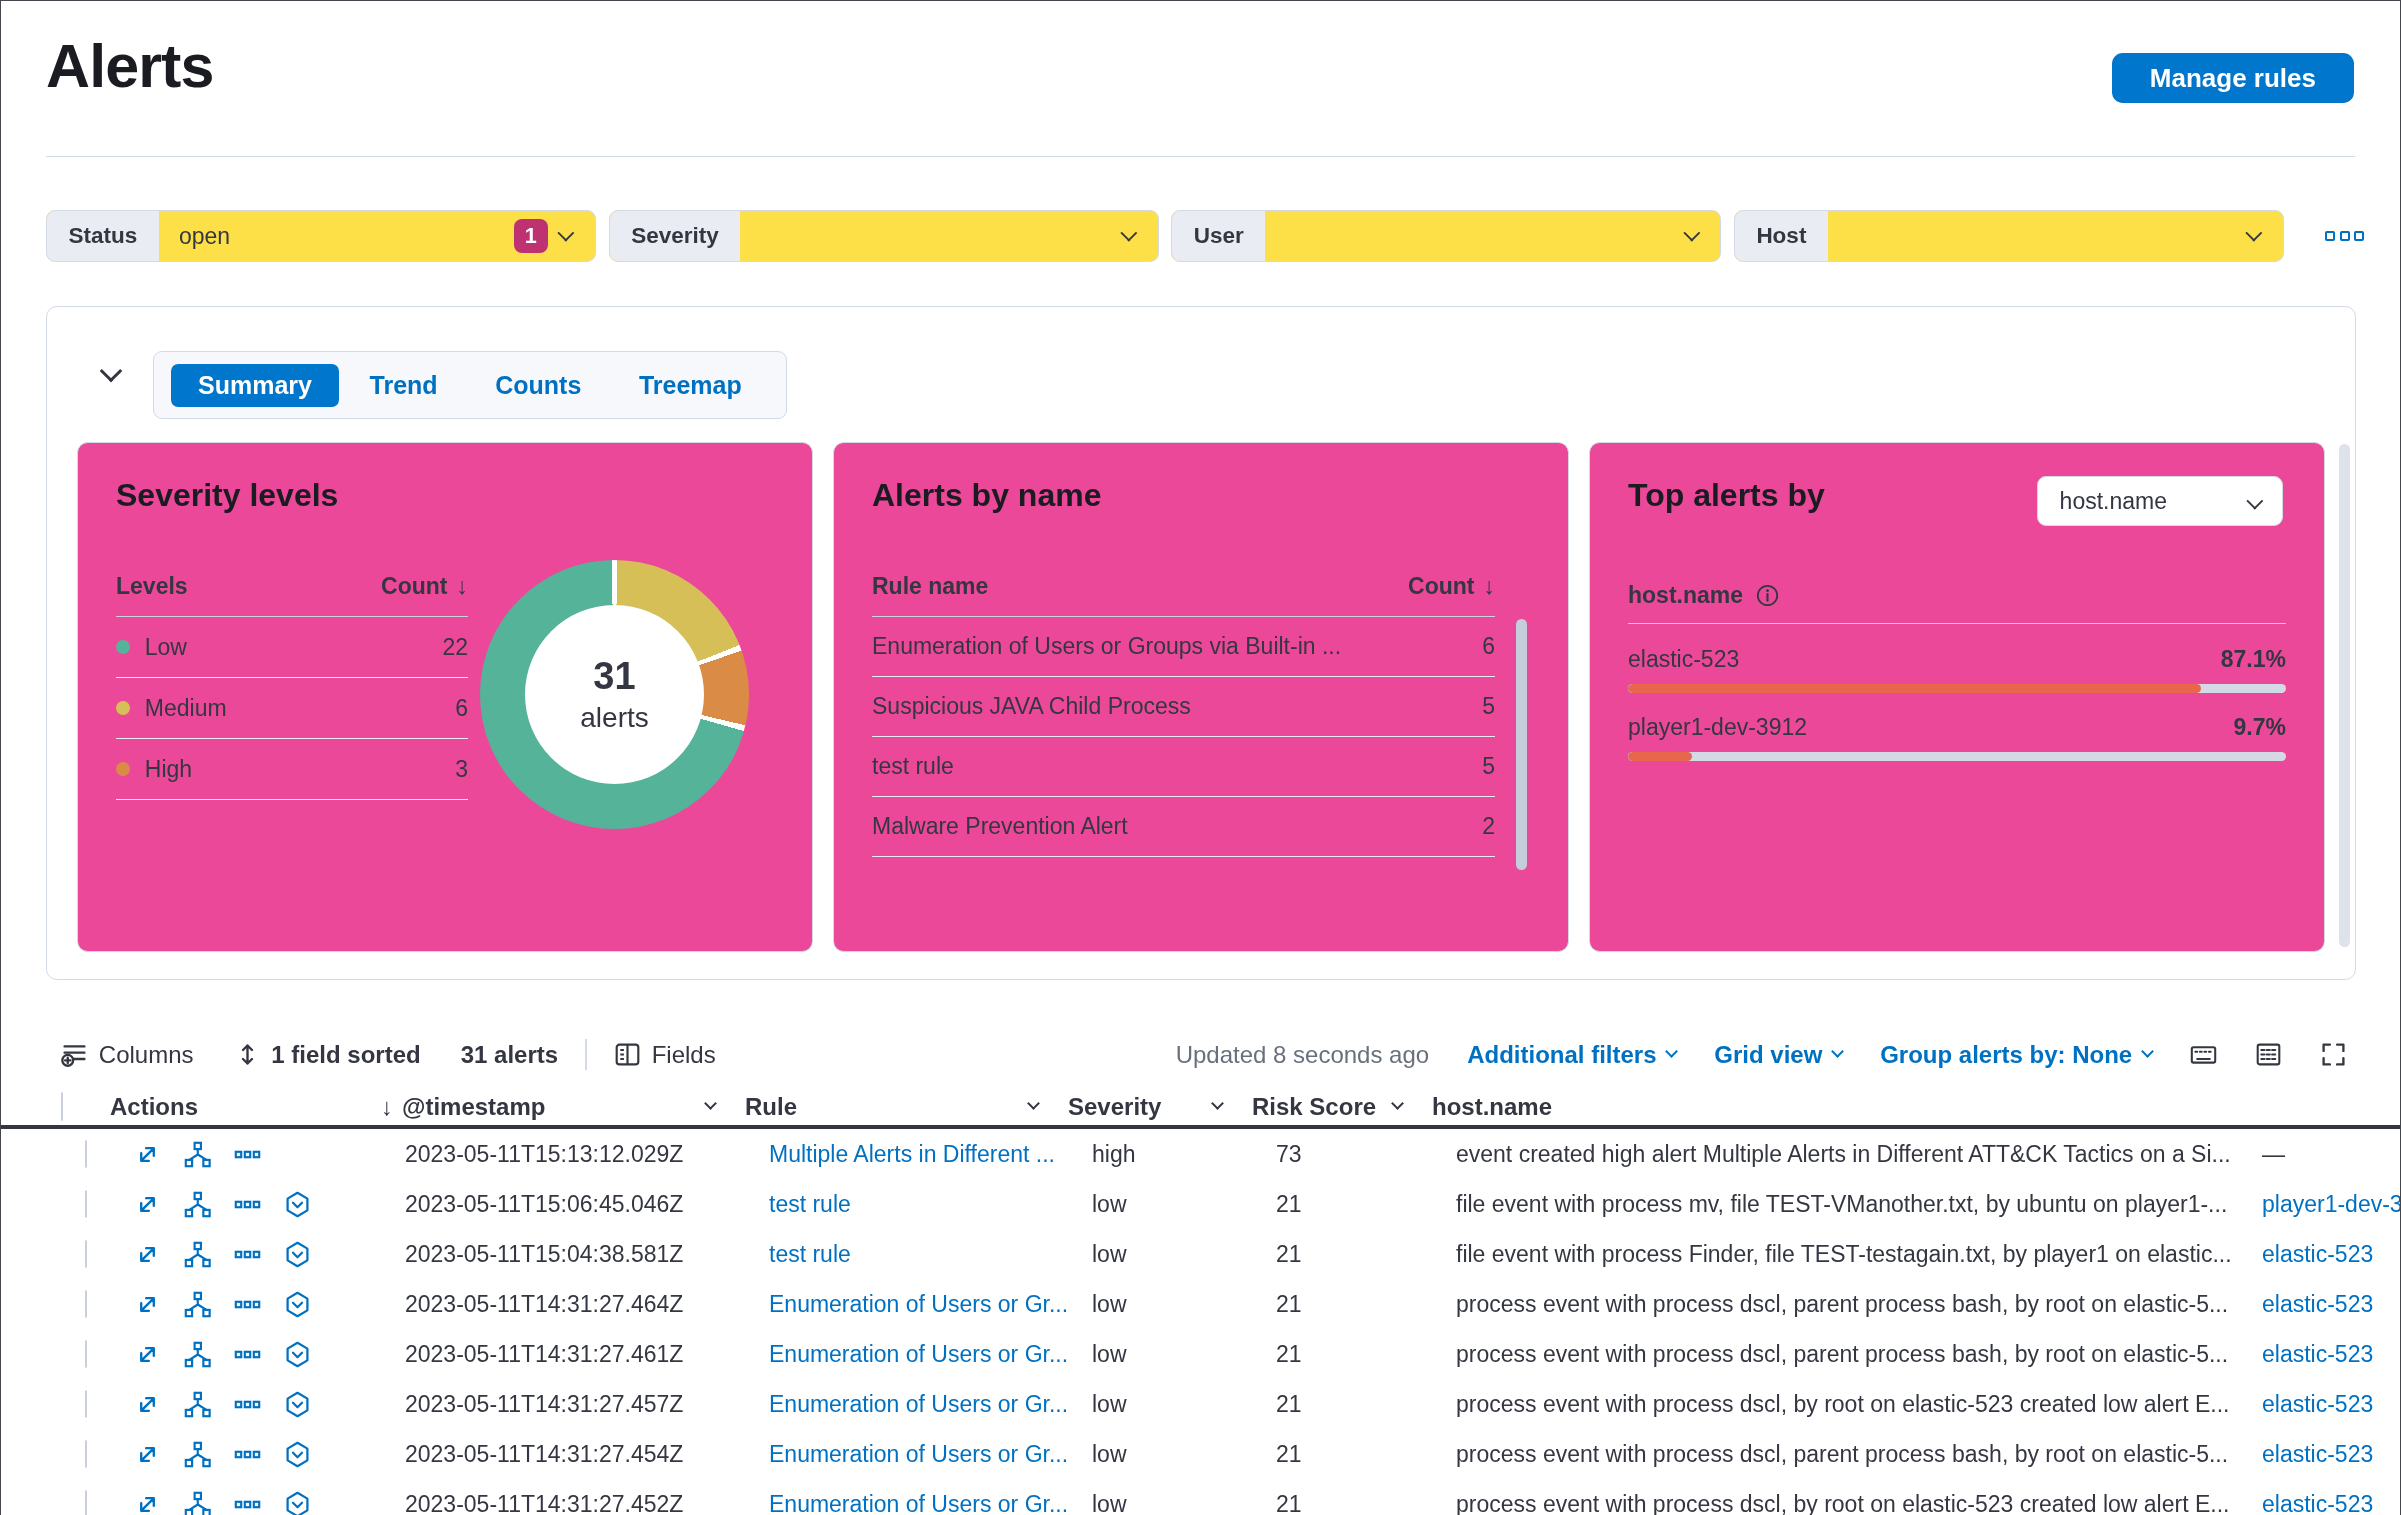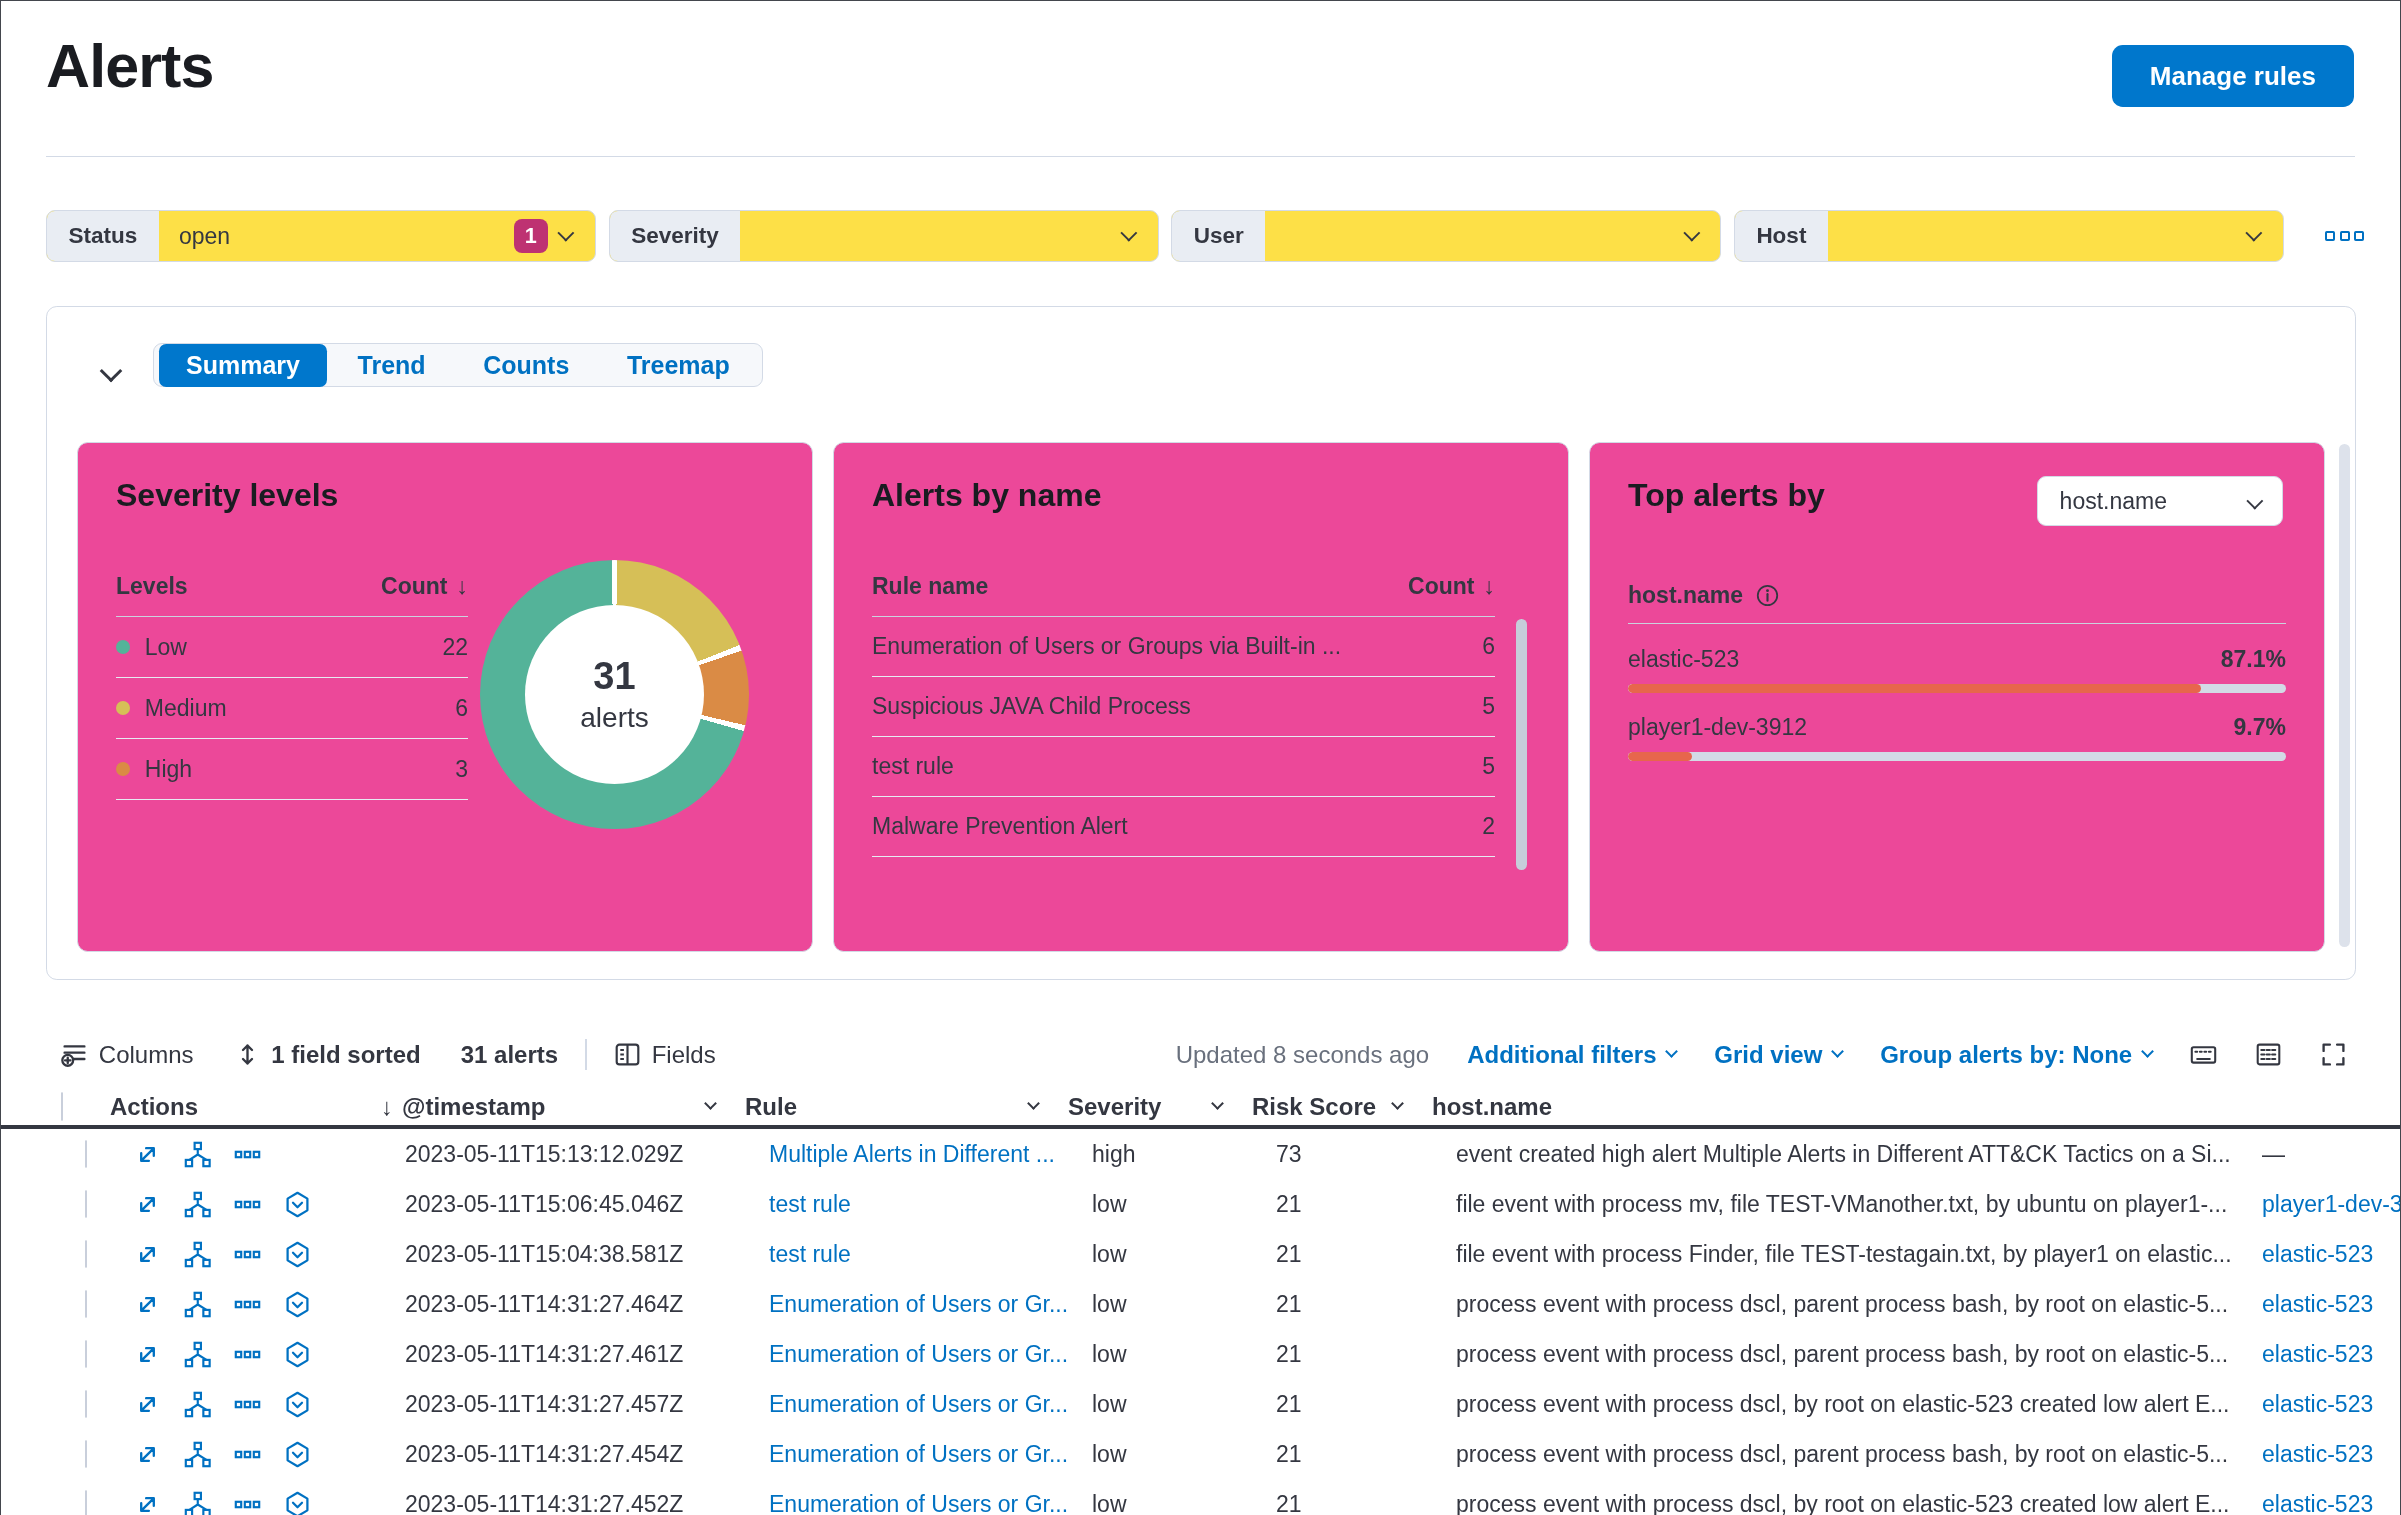--- a/index.html
+++ b/index.html
@@ -7,21 +7,21 @@
   body {
     width:2401px; height:1516px; overflow:hidden; position:relative;
     background:#fff; color:#343741;
     font-family:"Liberation Sans", sans-serif;
   }
   .frame { position:absolute; inset:0; border:1.8px solid #43464d; z-index:90; pointer-events:none; }
 
   
   .app-header { position:absolute; top:0; left:0; right:0; height:158px; }
   .page-title { position:absolute; top:30.5px; left:46px; font-size:61px; font-weight:700; color:#1a1c21; letter-spacing:-0.9px; }
-  .manage-btn { position:absolute; top:45px; right:47px; height:62px; padding:0 38px;
+  .manage-btn { position:absolute; top:53px; right:47px; height:50px; padding:0 38px;
     background:#0077CC; color:#fff; border:none; border-radius:10.8px;
     font-size:26px; font-weight:600; font-family:inherit; }
   .header-rule { position:absolute; top:156px; left:46px; right:46px; border-top:1.8px solid #D3DAE6; }
 
   
   .filter-bar { position:absolute; top:210px; left:46px; display:flex; align-items:center; gap:12.6px; }
   .filter { width:550px; height:52px; border:1.8px solid #D3DAE6; border-radius:9px;
     background:#fde047; display:flex; align-items:center; overflow:hidden; }
   .filter-label { background:#E9EDF3; height:100%; display:flex; align-items:center;
     padding:0 21.6px; font-size:22.5px; font-weight:600; color:#343741; border-radius:7.2px 0 0 7.2px; }
@@ -34,22 +34,22 @@
   .chev.blue { border-color:#0071C2; width:9px; height:9px; border-width:2.2px; }
   .chev.small { width:9px; height:9px; border-width:2.2px; }
   .filter-dots { display:flex; gap:4.5px; margin-left:29px; }
   .filter-dots span { width:10px; height:10px; border:2.2px solid #0071C2; border-radius:1.8px; }
 
   
   .summary-panel { position:absolute; top:306px; left:46px; width:2310px; height:674px;
     border:1.8px solid #D3DAE6; border-radius:10.8px; background:#fff; }
   .collapse-chev { position:absolute; top:56px; left:56px; width:16px; height:16px;
     border-right:3.1px solid #343741; border-bottom:3.1px solid #343741; transform:rotate(45deg); }
-  .tab-group { position:absolute; top:36px; left:106px; height:44px; display:flex; align-items:center;
-    background:#F6F8FB; border:1.8px solid #D3DAE6; border-radius:9px; padding:0 5px; gap:3.6px; }
+  .tab-group { position:absolute; top:44px; left:106px; height:68px; display:flex; align-items:center;
+    background:#F6F8FB; border:1.8px solid #D3DAE6; border-radius:9px; padding:0 17px; gap:3.6px; }
   .tab { padding:0 27px; height:43px; line-height:43px; border-radius:7.2px;
     font-size:25px; font-weight:600; color:#0071C2; }
   .tab.selected { background:#0077CC; color:#fff; }
   .panel-scrollbar { position:absolute; right:5.4px; top:137px; width:10.8px; height:503px; background:#DDE2EB; border-radius:5.4px; }
 
   .cards { position:absolute; top:135px; left:30px; display:flex; gap:20px; }
   .card { width:736px; height:510px; border:1.8px solid #D3DAE6; border-radius:10.8px; padding:34px 38px; position:relative; background:#ec4899; }
   .card-title { font-size:32px; font-weight:700; color:#1a1c21; }
 
   

